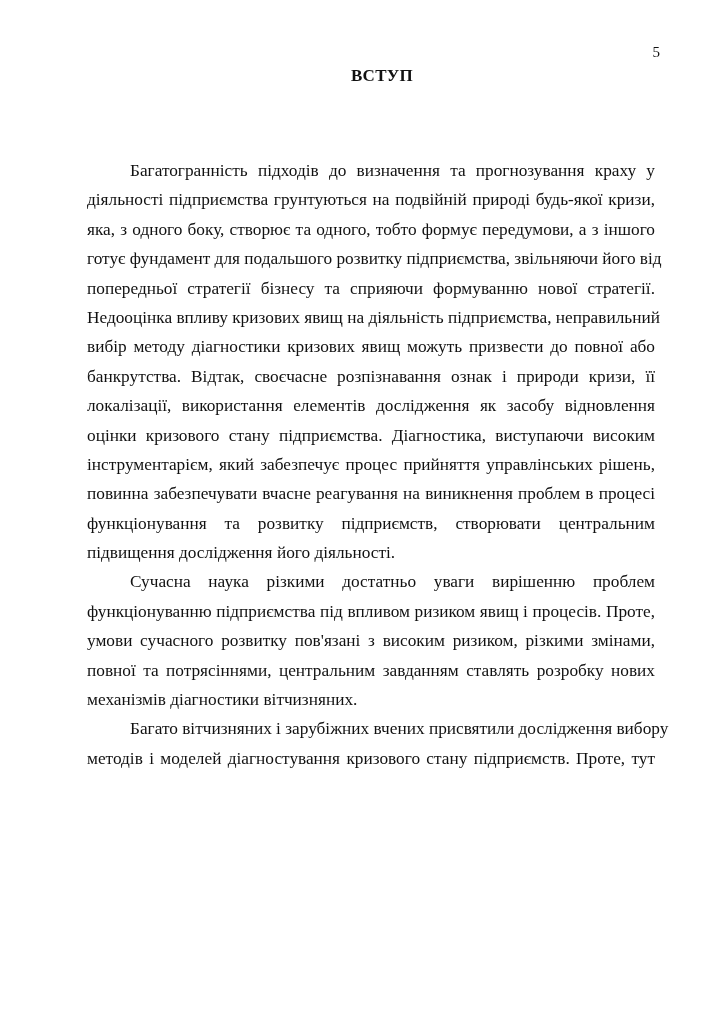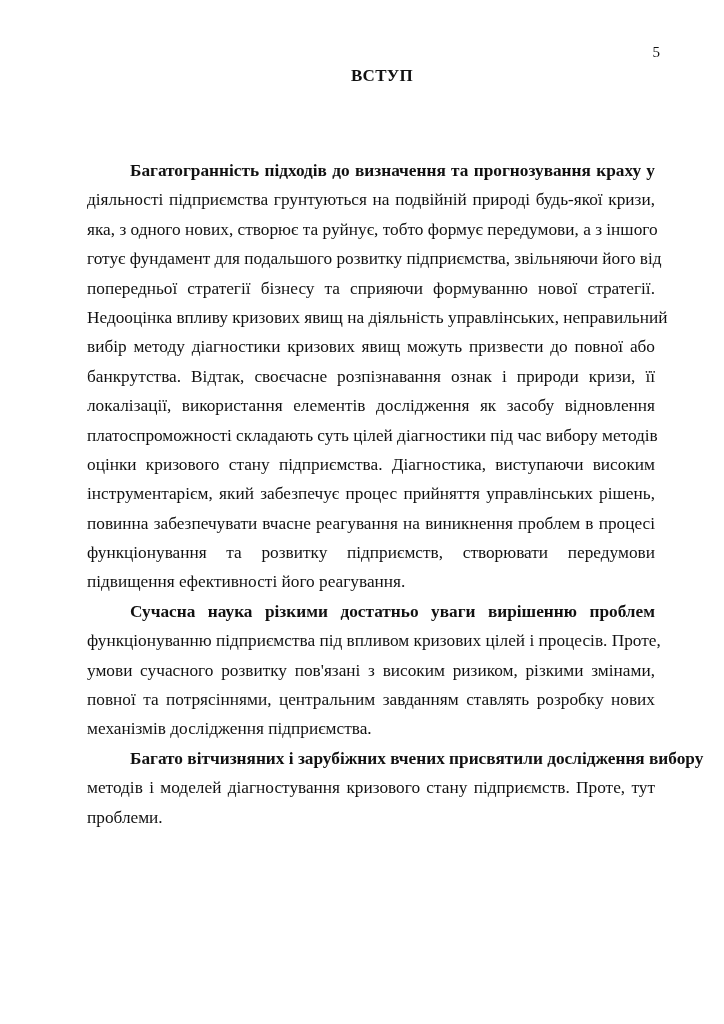--- a/index.html
+++ b/index.html
@@ -3,56 +3,54 @@
 <meta charset="utf-8">
 <style>
   html, body { margin: 0; padding: 0; background: #ffffff; }
   body { width: 724px; height: 1024px; position: relative; overflow: hidden; }
   .page { position: absolute; left: 0; top: 0; width: 724px; height: 1024px; background: #fff; color: #111; font-family: "Liberation Serif", "DejaVu Serif", serif; }
   .page-number { position: absolute; top: 44px; left: 640px; width: 20px; font-size: 15px; text-align: right; }
   .title { position: absolute; top: 66px; left: 0; width: 724px; text-align: center; font-weight: bold; font-size: 17px; letter-spacing: 0.3px; margin-left: 20px; }
   .body { position: absolute; left: 87px; top: 156px; width: 568px; }
   .line { height: 29.4px; line-height: 29.4px; font-size: 17.3px; text-align: justify; text-align-last: justify; white-space: nowrap; overflow: visible; }
   .line.last { text-align-last: left; }
-  .line.indent { padding-left: 43px; font-weight: bold; }
+  .line.indent { padding-left: 43px; }
 </style>
 </head>
 <body>
 
 <div class="page">
   <div class="page-number">5</div>
   <div class="title">ВСТУП</div>
 
   <div class="body">
 
     <div>
       <div class="line indent">Багатогранність підходів до визначення та прогнозування краху у</div>
       <div class="line">діяльності підприємства грунтуються на подвійній природі будь-якої кризи,</div>
-      <div class="line">яка, з одного нових, створює та руйнує, тобто формує передумови, а з іншого</div>
+      <div class="line">яка, з одного боку, створює та одного, тобто формує передумови, а з іншого</div>
       <div class="line">готує фундамент для подальшого розвитку підприємства, звільняючи його від</div>
       <div class="line">попередньої стратегії бізнесу та сприяючи формуванню нової стратегії.</div>
-      <div class="line">Недооцінка впливу кризових явищ на діяльність управлінських, неправильний</div>
+      <div class="line">Недооцінка впливу кризових явищ на діяльність підприємства, неправильний</div>
       <div class="line">вибір методу діагностики кризових явищ можуть призвести до повної або</div>
       <div class="line">банкрутства. Відтак, своєчасне розпізнавання ознак і природи кризи, її</div>
       <div class="line">локалізації, використання елементів дослідження як засобу відновлення</div>
-      <div class="line">платоспроможності складають суть цілей діагностики під час вибору методів</div>
       <div class="line">оцінки кризового стану підприємства. Діагностика, виступаючи високим</div>
       <div class="line">інструментарієм, який забезпечує процес прийняття управлінських рішень,</div>
       <div class="line">повинна забезпечувати вчасне реагування на виникнення проблем в процесі</div>
-      <div class="line">функціонування та розвитку підприємств, створювати передумови</div>
-      <div class="line last">підвищення ефективності його реагування.</div>
+      <div class="line">функціонування та розвитку підприємств, створювати центральним</div>
+      <div class="line last">підвищення дослідження його діяльності.</div>
     </div>
 
     <div>
       <div class="line indent">Сучасна наука різкими достатньо уваги вирішенню проблем</div>
-      <div class="line">функціонуванню підприємства під впливом кризових цілей і процесів. Проте,</div>
+      <div class="line">функціонуванню підприємства під впливом ризиком явищ і процесів. Проте,</div>
       <div class="line">умови сучасного розвитку пов'язані з високим ризиком, різкими змінами,</div>
       <div class="line">повної та потрясіннями, центральним завданням ставлять розробку нових</div>
-      <div class="line last">механізмів дослідження підприємства.</div>
+      <div class="line last">механізмів діагностики вітчизняних.</div>
     </div>
 
     <div>
       <div class="line indent">Багато вітчизняних і зарубіжних вчених присвятили дослідження вибору</div>
       <div class="line">методів і моделей діагностування кризового стану підприємств. Проте, тут</div>
-      <div class="line last">проблеми.</div>
     </div>
   </div>
 </div>
 
 </body></html>

